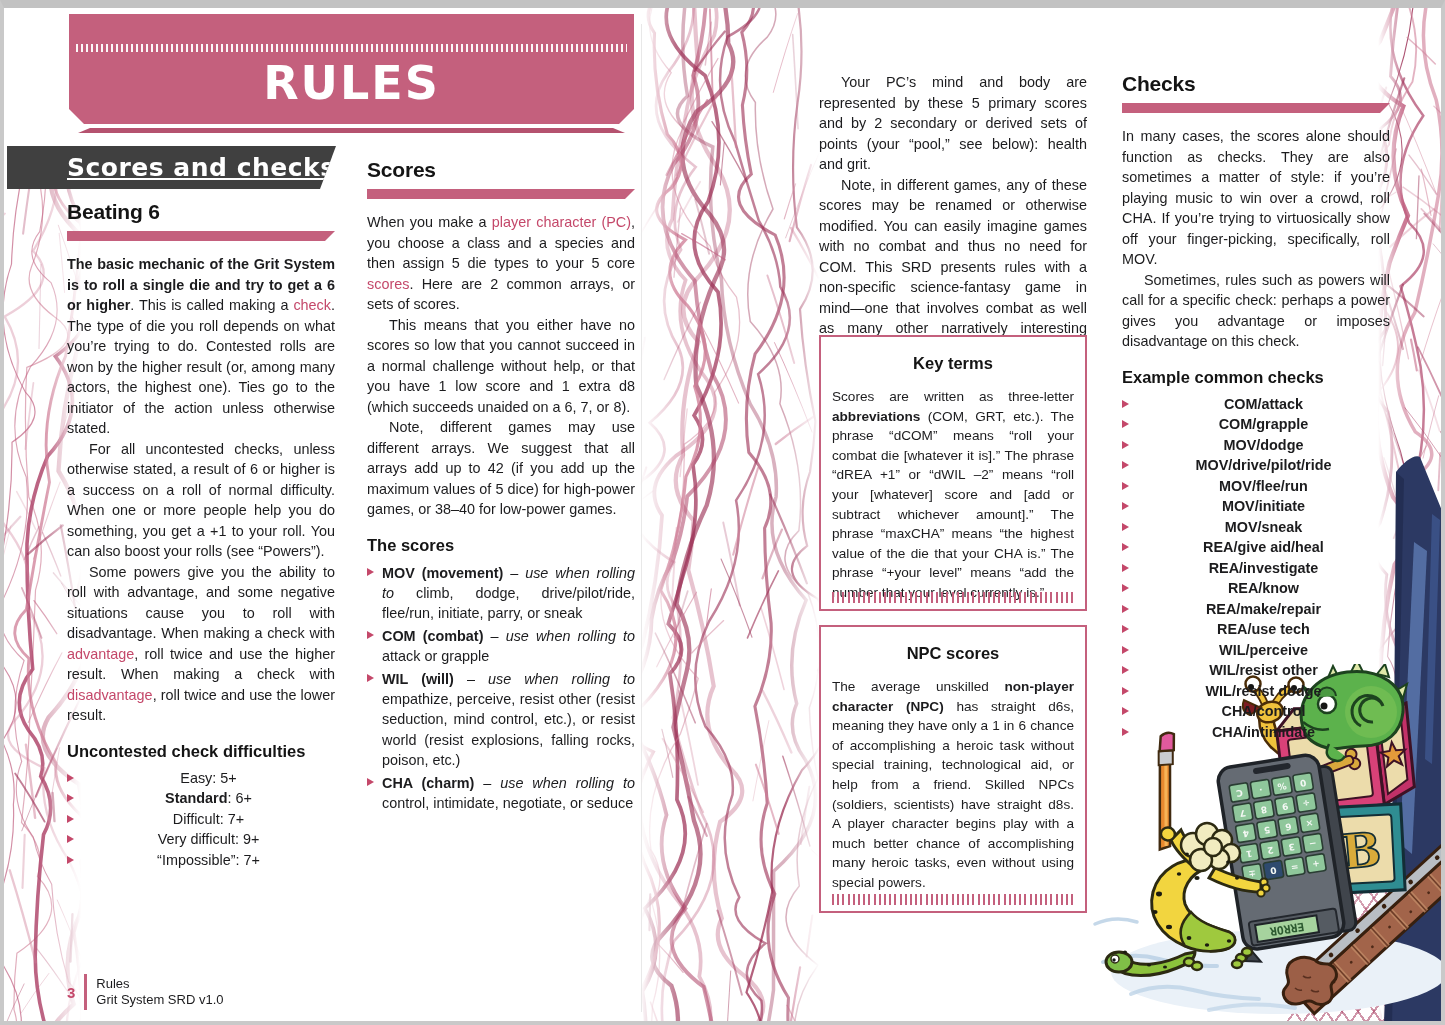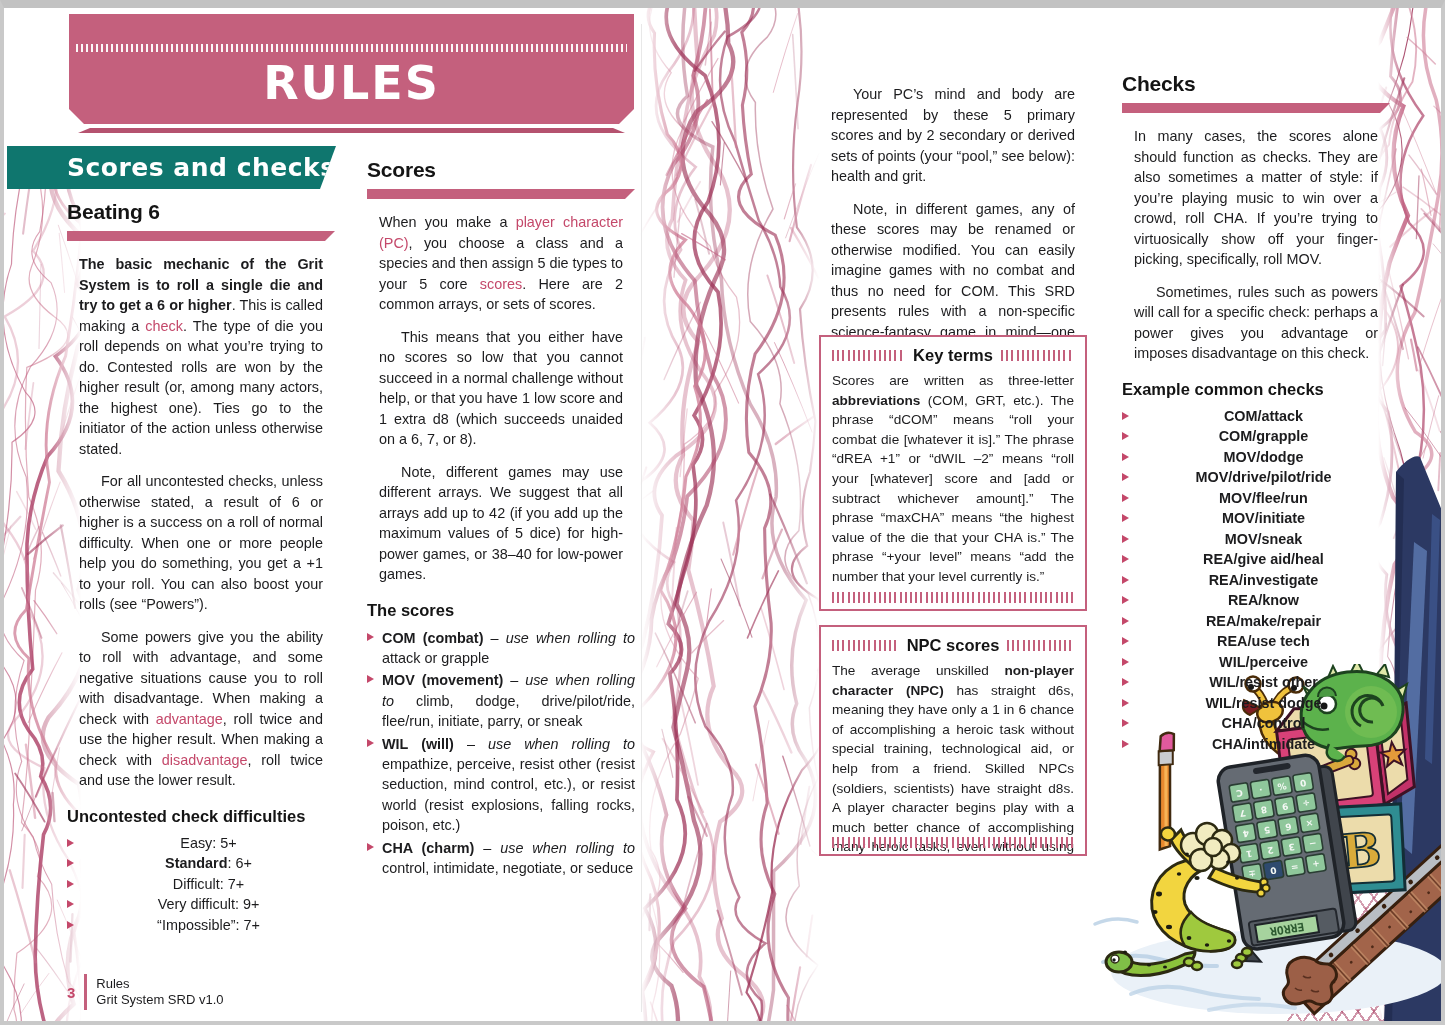--- a/index.html
+++ b/index.html
@@ -33,49 +33,49 @@
 
   .z3{position:absolute;z-index:3;}
   #banner{left:65px;top:6px;width:565px;height:110px;background:var(--rose);
     clip-path:polygon(0 0,100% 0,100% calc(100% - 15px),calc(100% - 15px) 100%,15px 100%,0 calc(100% - 15px));}
   #banner .dots{position:absolute;left:7px;right:7px;top:30px;height:8px;
     background:repeating-linear-gradient(90deg,rgba(255,255,255,.95) 0 2px,transparent 2px 5px);}
   #banner .title{position:absolute;left:0;right:0;top:42px;text-align:center;
     font:bold 46px "DejaVu Sans",sans-serif;color:#fff;letter-spacing:2px;}
   #banner-shadow{left:74px;top:120px;width:547px;height:5px;background:var(--rose-dark);
     clip-path:polygon(12px 0,calc(100% - 12px) 0,100% 100%,0 100%);}
-  #section-banner{left:3px;top:138px;width:329px;height:43px;background:#0f766e;color:#fff;
+  #section-banner{left:3px;top:138px;width:329px;height:43px;background:#404040;color:#fff;
     clip-path:polygon(0 0,100% 0,calc(100% - 16px) 100%,0 100%);
     display:flex;align-items:center;padding-left:60px;box-sizing:border-box;
-    font:bold 25px "DejaVu Sans",sans-serif;letter-spacing:.5px;}
+    font:bold 25px "DejaVu Sans",sans-serif;letter-spacing:.5px;text-decoration:underline;}
 
   .col{width:268px;color:var(--ink);}
   #col1{left:63px;top:192px;} #col2{left:363px;top:150px;}
   #col3{left:815px;top:64px;} #col4{left:1118px;top:64px;}
-  .col p{margin:12px;text-align:justify;font-size:14.4px;line-height:20.5px;}
+  .col p{margin:0;text-align:justify;font-size:14.4px;line-height:20.5px;}
   .indent{text-indent:22px;}
   .seg.b{font-weight:bold;} .seg.i{font-style:italic;} .seg.pink{color:var(--accent);}
   .h1{font-size:21px;font-weight:bold;color:#141414;margin:0;letter-spacing:-.2px;}
   .hbar{height:10px;background:var(--rose);margin:7px 0 13px;
     clip-path:polygon(0 0,100% 0,calc(100% - 10px) 100%,0 100%);}
   .h2{font-size:16.5px;font-weight:bold;margin:16px 0 8px;color:#141414;}
   .li{display:flex;gap:8px;margin:0 0 2.5px;}
   .tri{flex:none;width:0;height:0;border-left:7px solid var(--accent);
     border-top:4.5px solid transparent;border-bottom:4.5px solid transparent;margin-top:5px;}
   .li-text{flex:1;font-size:14.4px;line-height:18px;text-align:center;}
   .scores-list .li{margin-bottom:2px;}
   .scores-list .li-text{line-height:20.4px;text-align:justify;}
   .bold-items .li-text{font-weight:bold;}
   .dice{text-align:center;margin:14px 0 12px;font-size:15px;line-height:21px;font-weight:bold;}
   .dice .or{font-weight:normal;}
 
   .pinkbox{width:268px;border:2px solid var(--rose);background:#fff;box-sizing:border-box;
     padding:6px 11px 0;overflow:hidden;}
-  #box-key{left:815px;top:327px;height:276px;} #box-npc{left:815px;top:617px;height:231px;}
-  .boxhead{display:flex;align-items:center;gap:8px;margin:3px 0 6px;}
+  #box-key{left:815px;top:327px;height:276px;} #box-npc{left:815px;top:617px;height:288px;}
+  .boxhead{display:flex;align-items:center;gap:8px;margin:3px 0 6px;flex-direction:column;}
   .hatch{flex:1;height:11px;background:repeating-linear-gradient(90deg,var(--rose) 0 2px,transparent 2px 5.2px);}
   .boxtitle{font-size:16.5px;font-weight:bold;white-space:nowrap;color:#141414;}
   .boxbody{font-size:13.6px;line-height:19.6px;text-align:justify;color:var(--ink);}
   .boxfoot{position:absolute;left:11px;right:11px;bottom:6px;height:11px;
     background:repeating-linear-gradient(90deg,var(--rose) 0 2px,transparent 2px 5.2px);}
   #box-key,#box-npc{position:absolute;z-index:3;}
 
   #footer{left:63px;top:966px;display:flex;align-items:center;gap:9px;}
   #footer .pnum{color:var(--accent);font-size:15px;font-weight:bold;}
   #footer .fbar{width:3px;height:36px;background:var(--rose);}
@@ -537,25 +537,25 @@
   <div class="z3 col" id="col2">
     <div class="h1">Scores</div>
     <div class="hbar"></div>
     <p><span class="seg">When you make a </span><span class="seg pink">player character (PC)</span><span class="seg">, you choose a class and a species and then assign 5 die types to your 5 core </span><span class="seg pink">scores</span><span class="seg">. Here are 2 common arrays, or sets of scores.</span></p>
     <p class="indent">This means that you either have no scores so low that you cannot succeed in a normal challenge without help, or that you have 1 low score and 1 extra d8 (which succeeds unaided on a 6, 7, or 8).</p>
     <p class="indent">Note, different games may use different arrays. We suggest that all arrays add up to 42 (if you add up the maximum values of 5 dice) for high-power games, or 38–40 for low-power games.</p>
     <div class="h2">The scores</div>
     <div class="scores-list">
       <div class="li">
           <span class="tri"></span>
+          <span class="li-text"><span class="seg b">MOV (movement)</span><span class="seg"> – </span><span class="seg i">use when rolling to</span><span class="seg"> climb, dodge, drive/pilot/ride, flee/run, initiate, parry, or sneak</span></span>
+        </div>
+      <div class="li">
+          <span class="tri"></span>
           <span class="li-text"><span class="seg b">COM (combat)</span><span class="seg"> – </span><span class="seg i">use when rolling to</span><span class="seg"> attack or grapple</span></span>
-        </div>
-      <div class="li">
-          <span class="tri"></span>
-          <span class="li-text"><span class="seg b">MOV (movement)</span><span class="seg"> – </span><span class="seg i">use when rolling to</span><span class="seg"> climb, dodge, drive/pilot/ride, flee/run, initiate, parry, or sneak</span></span>
         </div>
       <div class="li">
           <span class="tri"></span>
           <span class="li-text"><span class="seg b">WIL (will)</span><span class="seg"> – </span><span class="seg i">use when rolling to</span><span class="seg"> empathize, perceive, resist other (resist seduction, mind control, etc.), or resist world (resist explosions, falling rocks, poison, etc.)</span></span>
         </div>
       <div class="li">
           <span class="tri"></span>
           <span class="li-text"><span class="seg b">CHA (charm)</span><span class="seg"> – </span><span class="seg i">use when rolling to</span><span class="seg"> control, intimidate, negotiate, or seduce</span></span>
         </div>
     </div>

